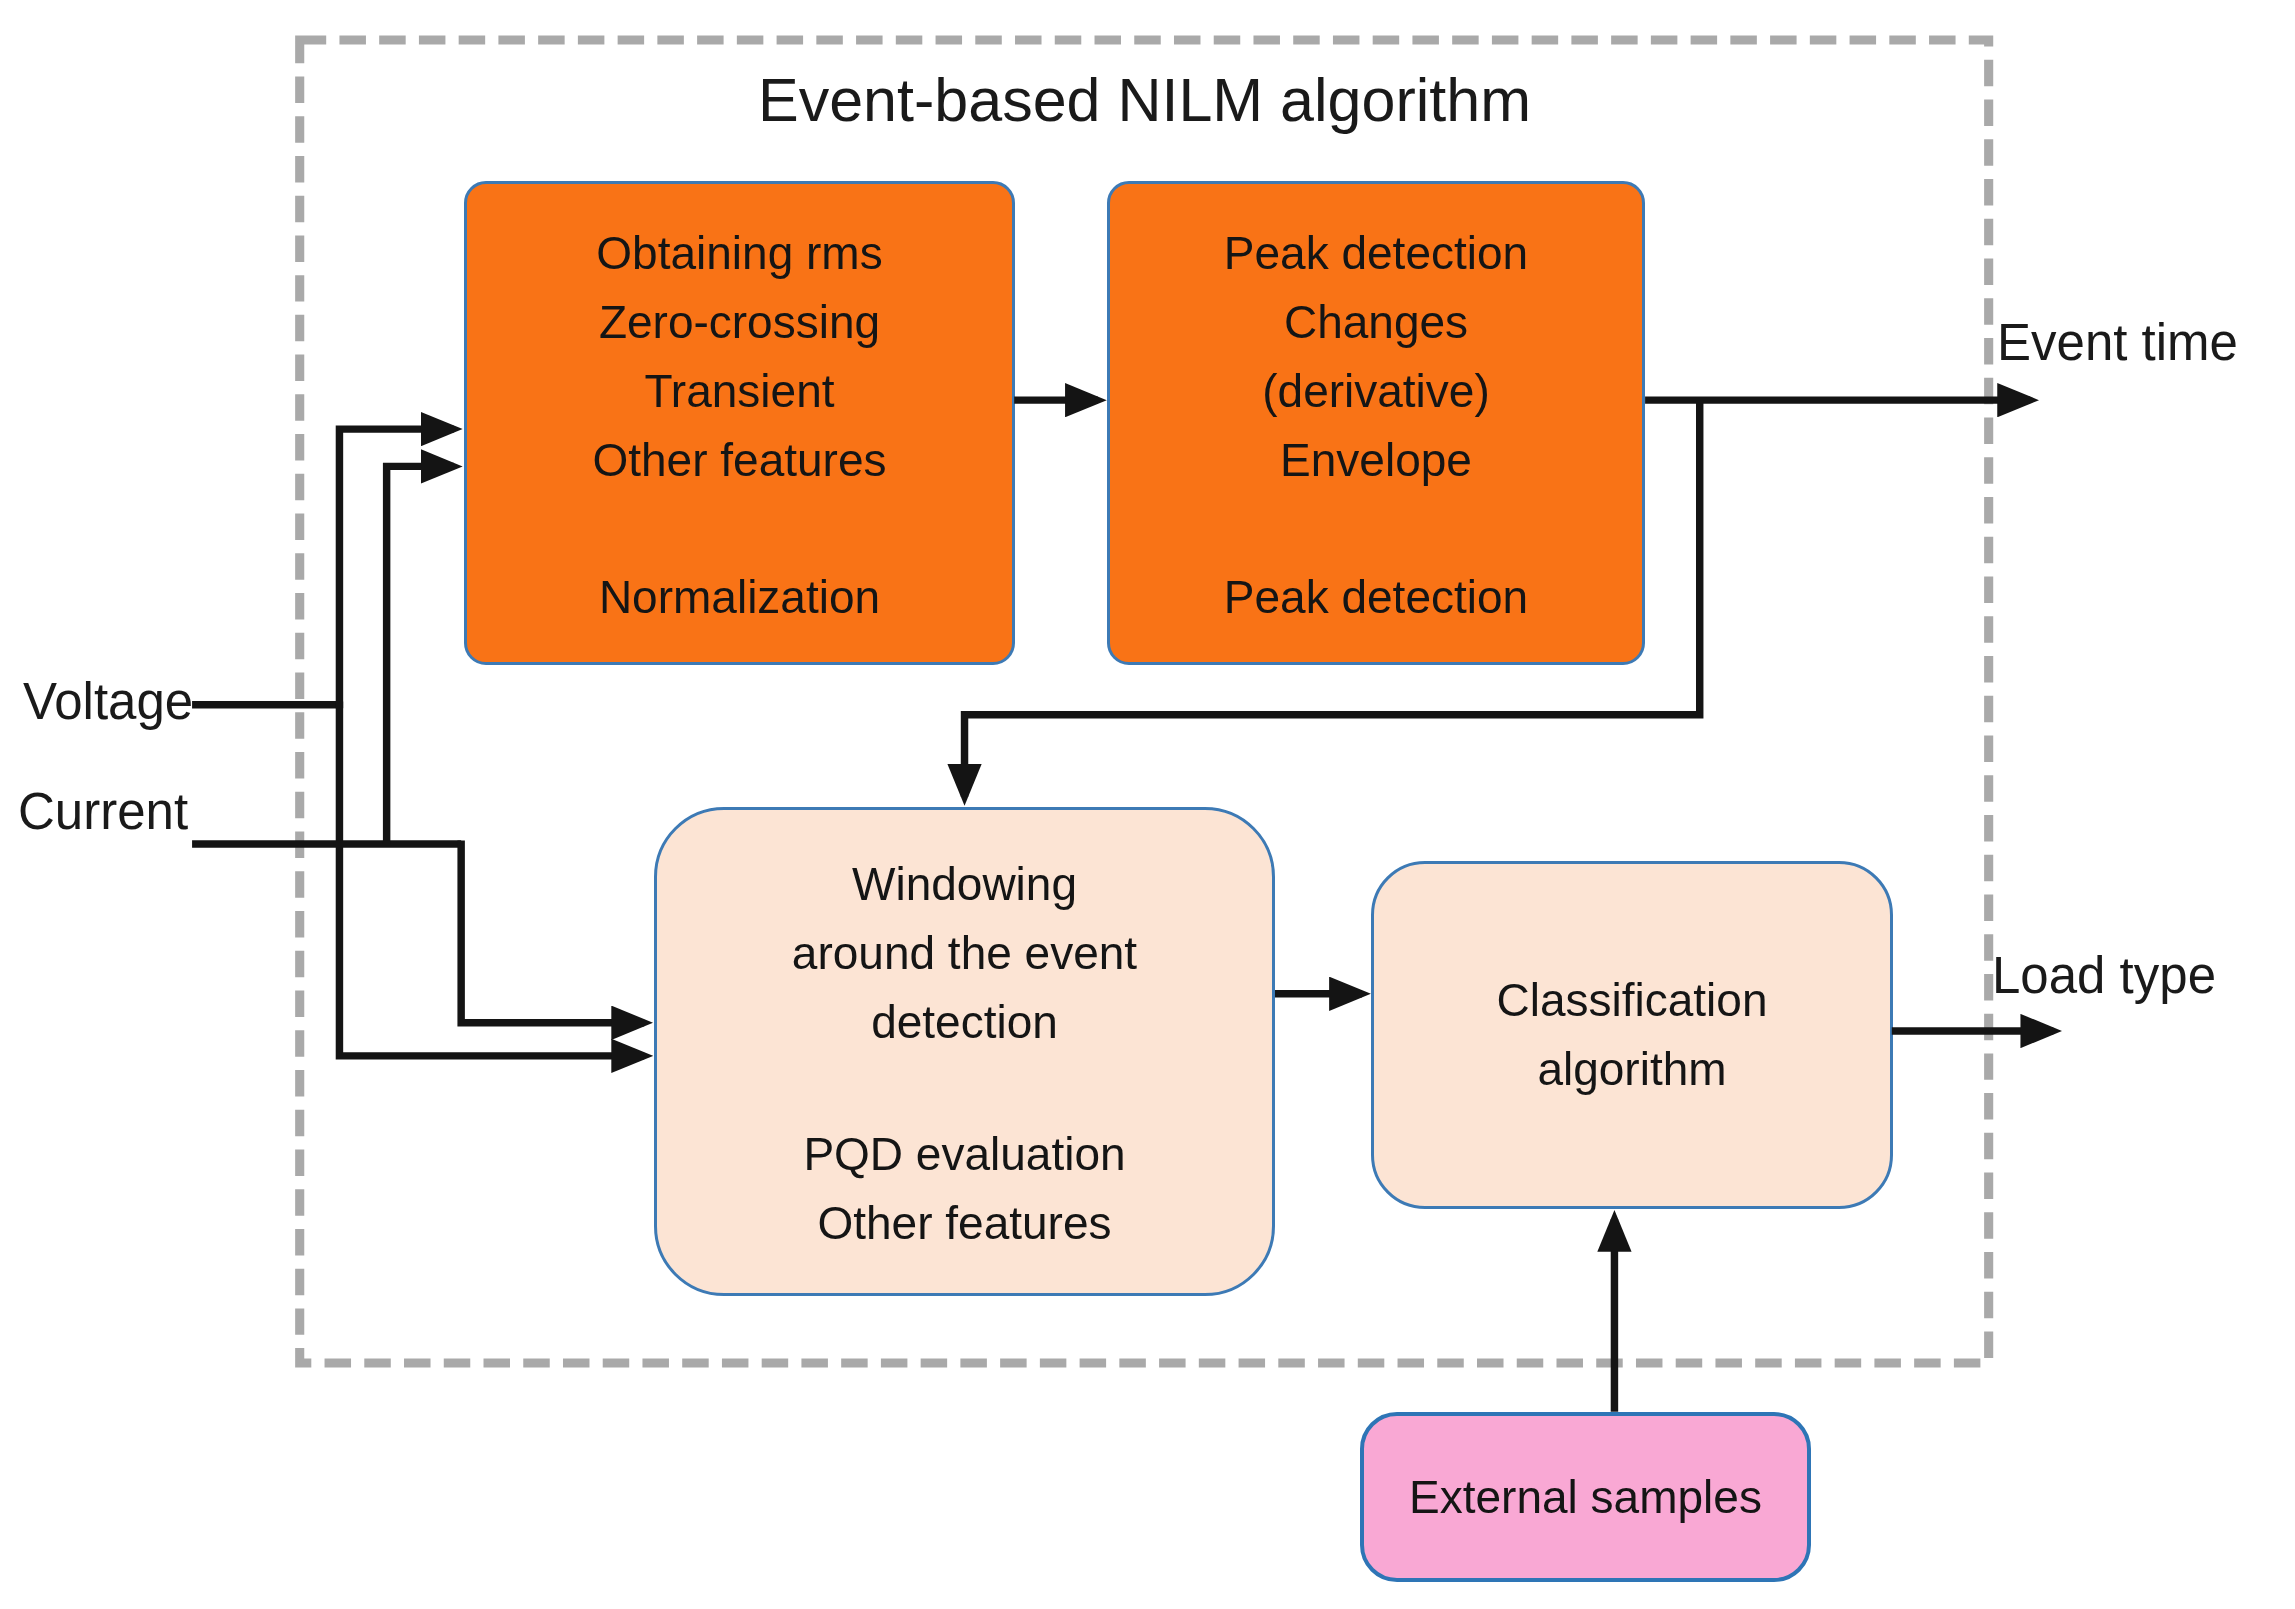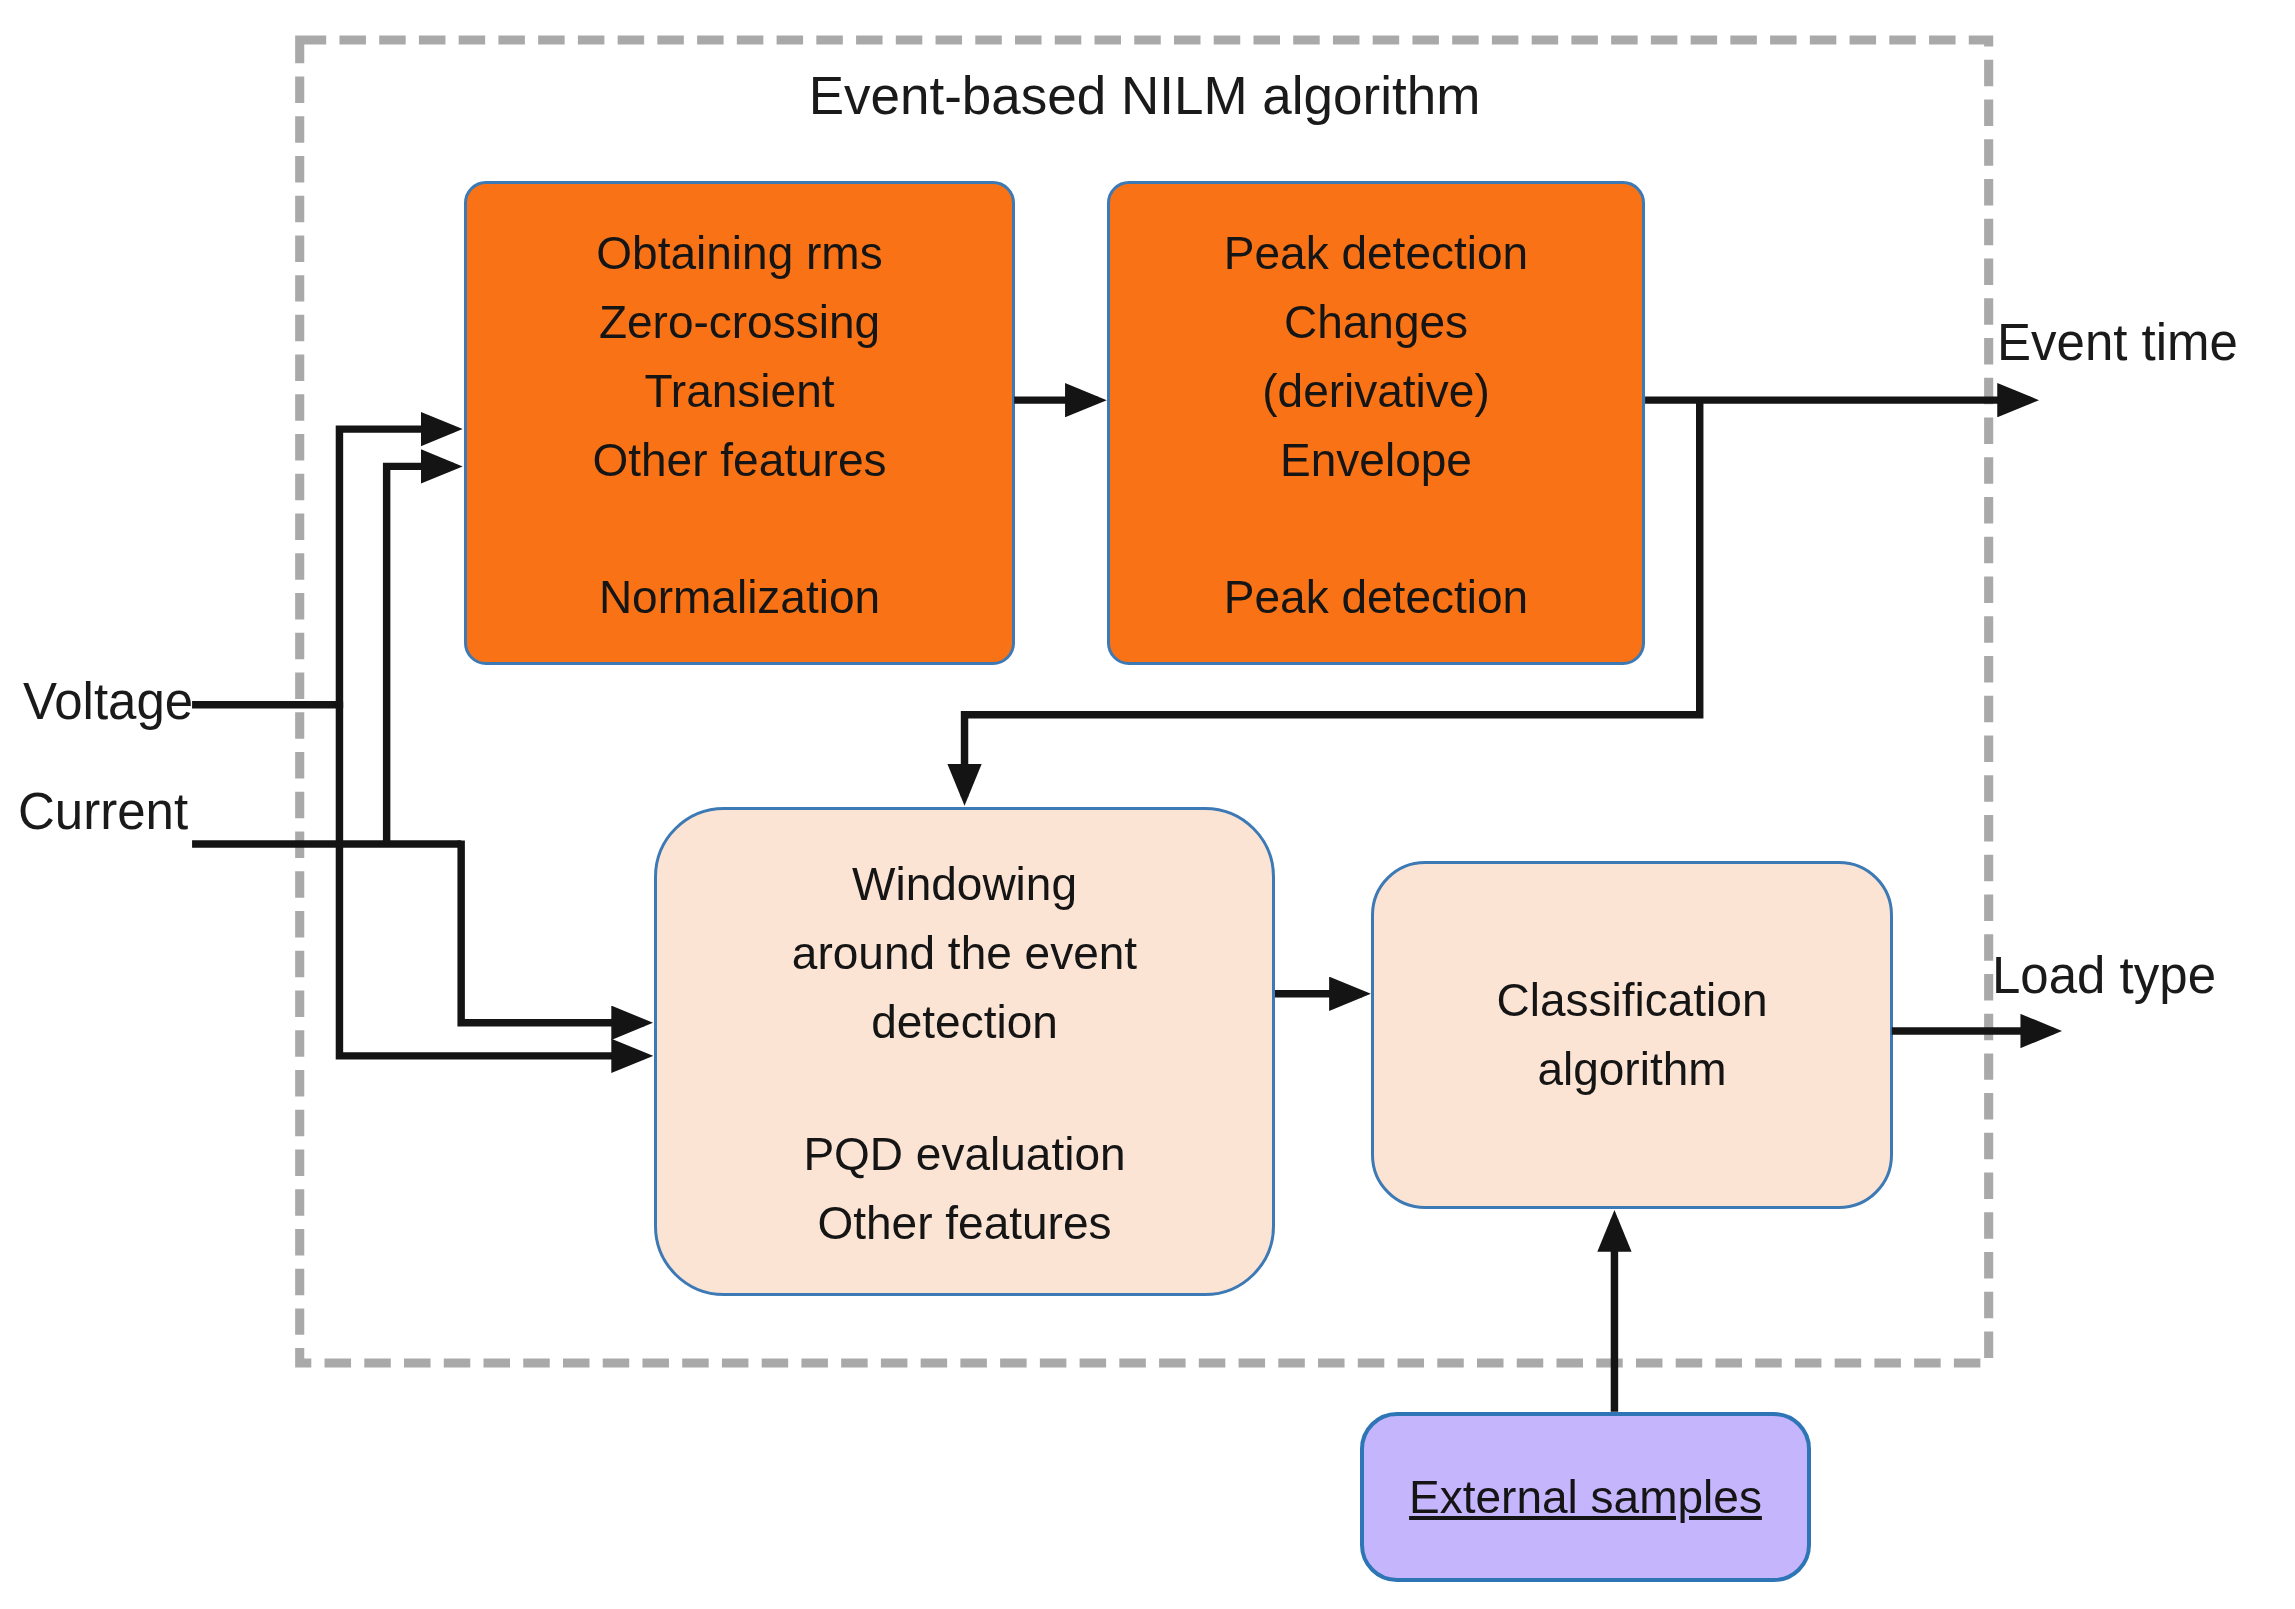--- a/index.html
+++ b/index.html
@@ -9,21 +9,21 @@
     height:1610px;
     background:#ffffff;
     font-family:"Liberation Sans", sans-serif;
     color:#151515;
     overflow:hidden;
   }
   .abs{position:absolute;}
   #title{
     left:565px; top:65px; width:1159px;
     text-align:center;
-    font-size:53px;
+    font-size:61px;
     color:#1a1a1a;
     z-index:2;
   }
   .io-label{
     font-size:51px;
     color:#1a1a1a;
     white-space:nowrap;
     z-index:2;
   }
   .box{
@@ -41,24 +41,23 @@
   .green{
     background:#f97316;
     border:3.3px solid #3d7ab5;
     border-radius:22px;
   }
   .peach{
     background:#fce4d4;
     border:3.3px solid #3d7ab5;
   }
   .blue{
-    background:#c4b5fd;
+    background:#f9a8d4;
     border:4.1px solid #2e75b6;
     border-radius:37px;
-    text-decoration:underline;
   }
   #box-feature{left:464px; top:181px; width:551px; height:484px; padding:35px 8.3px 30px 8.3px;}
   #box-event{left:1107px; top:181px; width:538px; height:484px; padding:35px 8.3px 30px 8.3px;}
   #box-windowing{left:654px; top:807px; width:621px; height:489px; padding:40px 8.3px 35px 8.3px; border-radius:70px;}
   #box-classification{left:1371px; top:861px; width:522px; height:348px; padding:16.6px 8.3px; border-radius:54px;}
   #box-external{left:1360px; top:1412px; width:451px; height:170px; padding:8.3px;}
   #wires{left:0; top:0; z-index:3; pointer-events:none;}
 </style>
 </head>
 <body>

